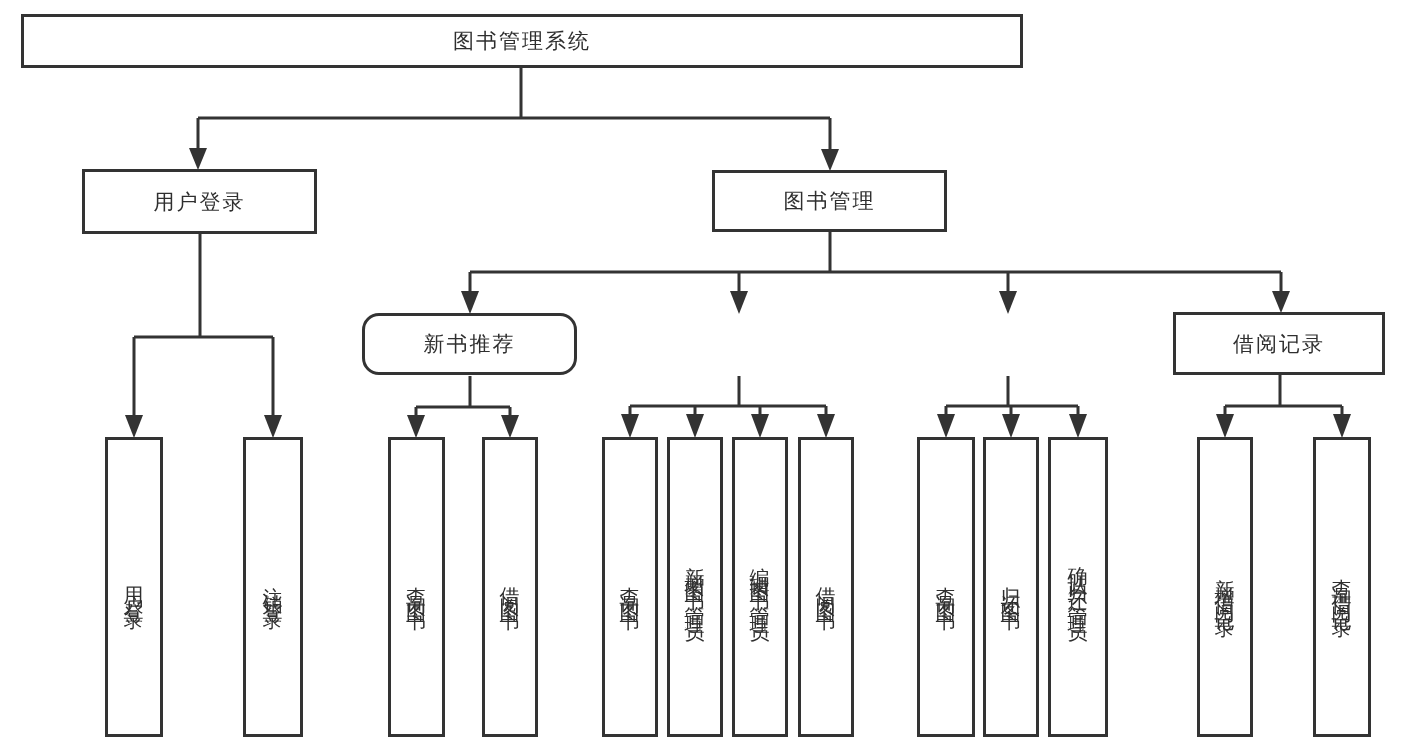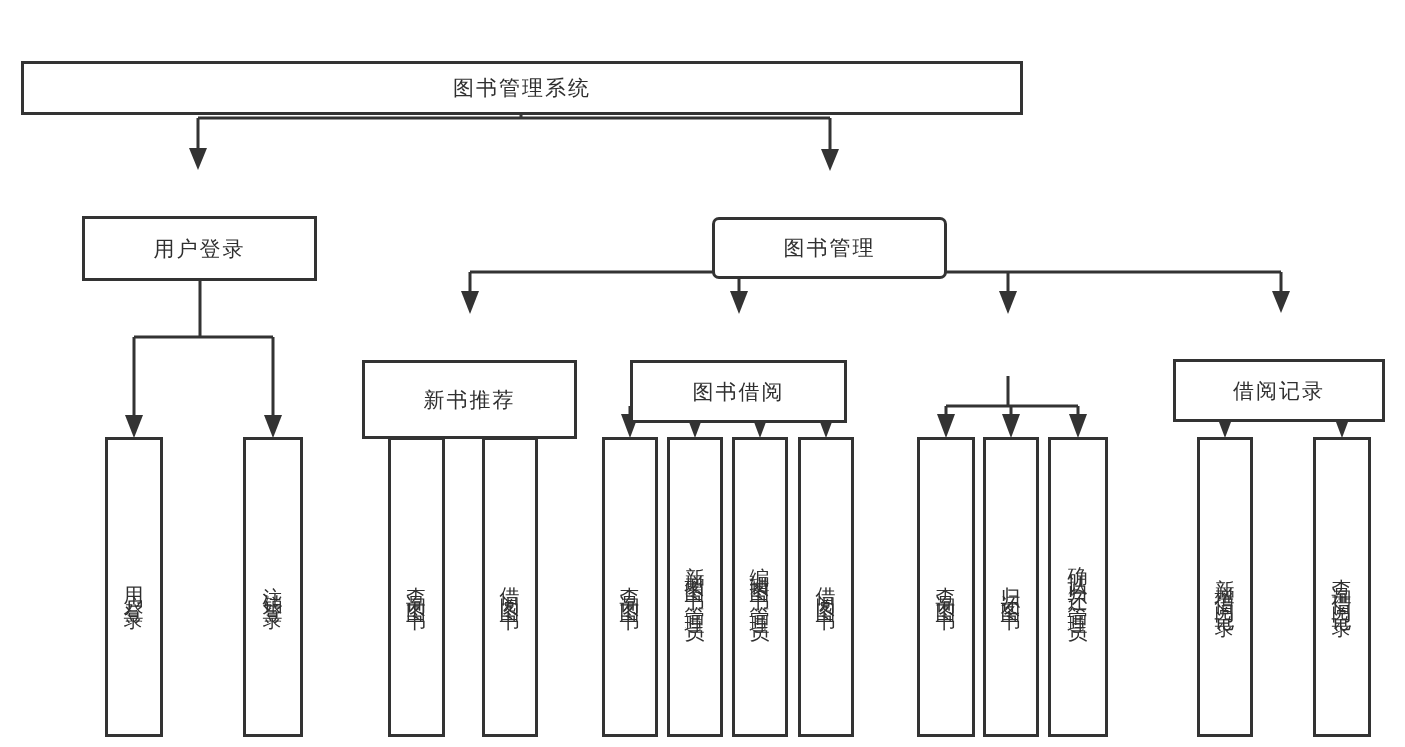--- a/index.html
+++ b/index.html
@@ -32,21 +32,20 @@
     border: 3px solid var(--line);
     display: flex;
     align-items: center;
     justify-content: center;
     text-align: center;
   }
   .box.h {
     font-size: 21px;
     letter-spacing: 2px;
     white-space: nowrap;
-    margin-top: 47px;
   }
   .box.v { font-size: 20px; }
   .vtext {
     writing-mode: vertical-rl;
     text-orientation: mixed;
     letter-spacing: 8px;
     line-height: 1;
     max-height: 288px;
   }
   .watermark {
@@ -98,24 +97,23 @@
     <polygon fill="currentColor" points="1069,414 1087,414 1078,438"></polygon>
 
     <path d="M1280 375 V406 M1225 406 H1342 M1225 406 V415 M1342 406 V415" stroke="currentColor" stroke-width="3" fill="none"></path>
     <polygon fill="currentColor" points="1216,414 1234,414 1225,438"></polygon>
     <polygon fill="currentColor" points="1333,414 1351,414 1342,438"></polygon>
   </svg>
 
   <div class="box h" style="left:21px; top:14px; width:1002px; height:54px;">图书管理系统</div>
 
   <div class="box h" style="left:82px; top:169px; width:235px; height:65px;">用户登录</div>
-  <div class="box h" style="left:712px; top:170px; width:235px; height:62px;border-radius:7px;">图书管理</div>
+  <div class="box h" style="left:712px; top:170px; width:235px; height:62px;">图书管理</div>
 
-  <div class="box h" style="left:362px; top:313px; width:215px; height:79px;">新书推荐</div>
-  <div class="box h" style="left:630px; top:313px; width:217px; height:63px;">图书借阅</div>
+  <div class="box h" style="left:362px; top:313px; width:215px; height:62px;border-radius:17px;">新书推荐</div>
   <div class="box h" style="left:1173px; top:312px; width:212px; height:63px;">借阅记录</div>
 
   <div class="box v" style="left:105px; top:437px; width:58px; height:300px;">
     <span class="vtext">用户登录</span>
   </div>
   <div class="box v" style="left:243px; top:437px; width:60px; height:300px;">
     <span class="vtext">注销登录</span>
   </div>
 
   <div class="box v" style="left:388px; top:437px; width:57px; height:300px;">

